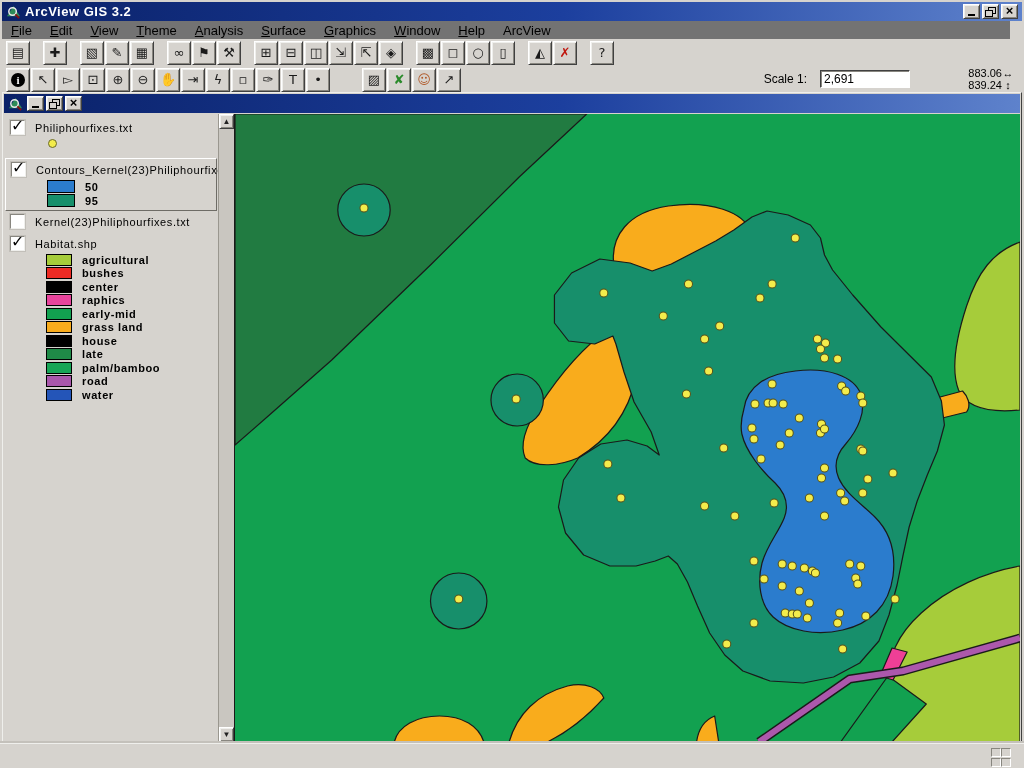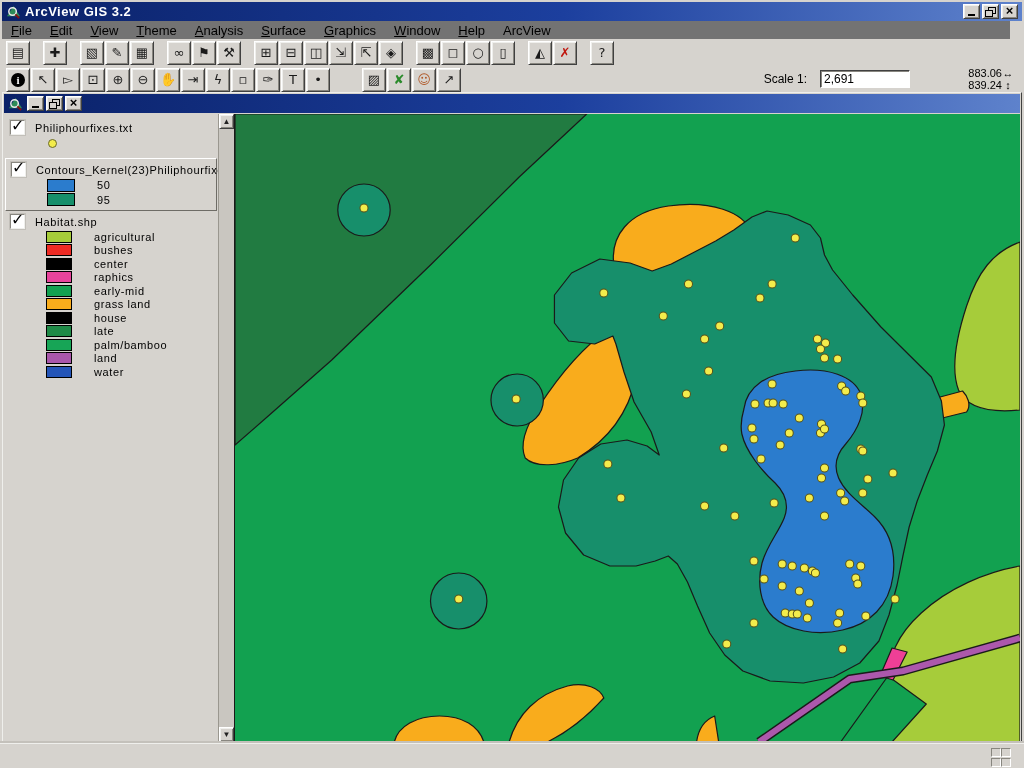--- a/index.html
+++ b/index.html
@@ -51,21 +51,21 @@
   .theme{padding:2px 3px 3px 5px;margin:0 1px;}
   .theme.active{border:1px solid;border-color:#fff #6e6c66 #6e6c66 #fff;}
   .theme-head{display:flex;align-items:center;gap:10px;height:17px;}
   .cb{width:13px;height:13px;background:#fff;border:1px solid;border-color:#88867f #efefec #efefec #88867f;
     box-shadow:0 0 0 1px #c2bfb9;position:relative;flex:none;}
   .cb .chk{position:absolute;left:0px;top:-5px;font-size:16px;font-weight:bold;color:#000;}
   .tname{font-size:11px;letter-spacing:.6px;white-space:nowrap;}
   .syms{margin-left:36px;}
   .dotsym{width:7px;height:7px;border-radius:50%;background:#F3EC4B;border:1px solid #6a6a2a;
     display:inline-block;margin:3px 0 3px 2px;}
-  .symrow{display:flex;align-items:center;gap:22px;height:13.5px;}
+  .symrow{display:flex;align-items:flex-end;gap:10px;height:13.5px;font-weight:bold;}
   .symrow.big{height:14.5px;}
   .sw{width:24px;height:10px;border:1px solid #000;flex:none;}
   .symrow.big .sw{height:11px;width:26px;}
   .slabel{font-size:11px;letter-spacing:.6px;white-space:nowrap;}
   .vscroll{width:15px;background:#c9c6c0;display:flex;flex-direction:column;justify-content:space-between;
     border-left:1px solid #9a978f;}
   .sbtn{width:15px;height:15px;background:#D6D3CE;border:1px solid;border-color:#fff #404040 #404040 #fff;
     box-shadow:inset 1px 1px 0 #efefec, inset -1px -1px 0 #88867f;
     font-size:8px;line-height:13px;text-align:center;padding:0;color:#222;}
   .mapframe{flex:1;position:relative;border-left:1px solid #1a1a1a;background:#12A150;}
@@ -214,20 +214,27 @@
               <span class="slabel">50</span>
             </div>
             <div class="symrow big">
               <span class="sw" style="background: rgb(23, 143, 107);"></span>
               <span class="slabel">95</span>
             </div>
           </div>
         </div>
         <div class="theme">
           <div class="theme-head">
+            <span class="cb"></span>
+            <span class="tname">Kernel(23)Philiphourfixes.txt</span>
+          </div>
+          <div class="syms"></div>
+        </div>
+        <div class="theme">
+          <div class="theme-head">
             <span class="cb">
               <span class="chk">✓</span>
             </span>
             <span class="tname">Habitat.shp</span>
           </div>
           <div class="syms">
             <div class="symrow">
               <span class="sw" style="background: rgb(166, 204, 58);"></span>
               <span class="slabel">agricultural</span>
             </div>
@@ -258,21 +265,21 @@
             <div class="symrow">
               <span class="sw" style="background: rgb(31, 138, 71);"></span>
               <span class="slabel">late</span>
             </div>
             <div class="symrow">
               <span class="sw" style="background: rgb(23, 165, 86);"></span>
               <span class="slabel">palm/bamboo</span>
             </div>
             <div class="symrow">
               <span class="sw" style="background: rgb(169, 87, 171);"></span>
-              <span class="slabel">land</span>
+              <span class="slabel">road</span>
             </div>
             <div class="symrow">
               <span class="sw" style="background: rgb(36, 85, 184);"></span>
               <span class="slabel">water</span>
             </div>
           </div>
         </div>
       </div>
     <div class="vscroll">
       <button class="sbtn">▲</button>

